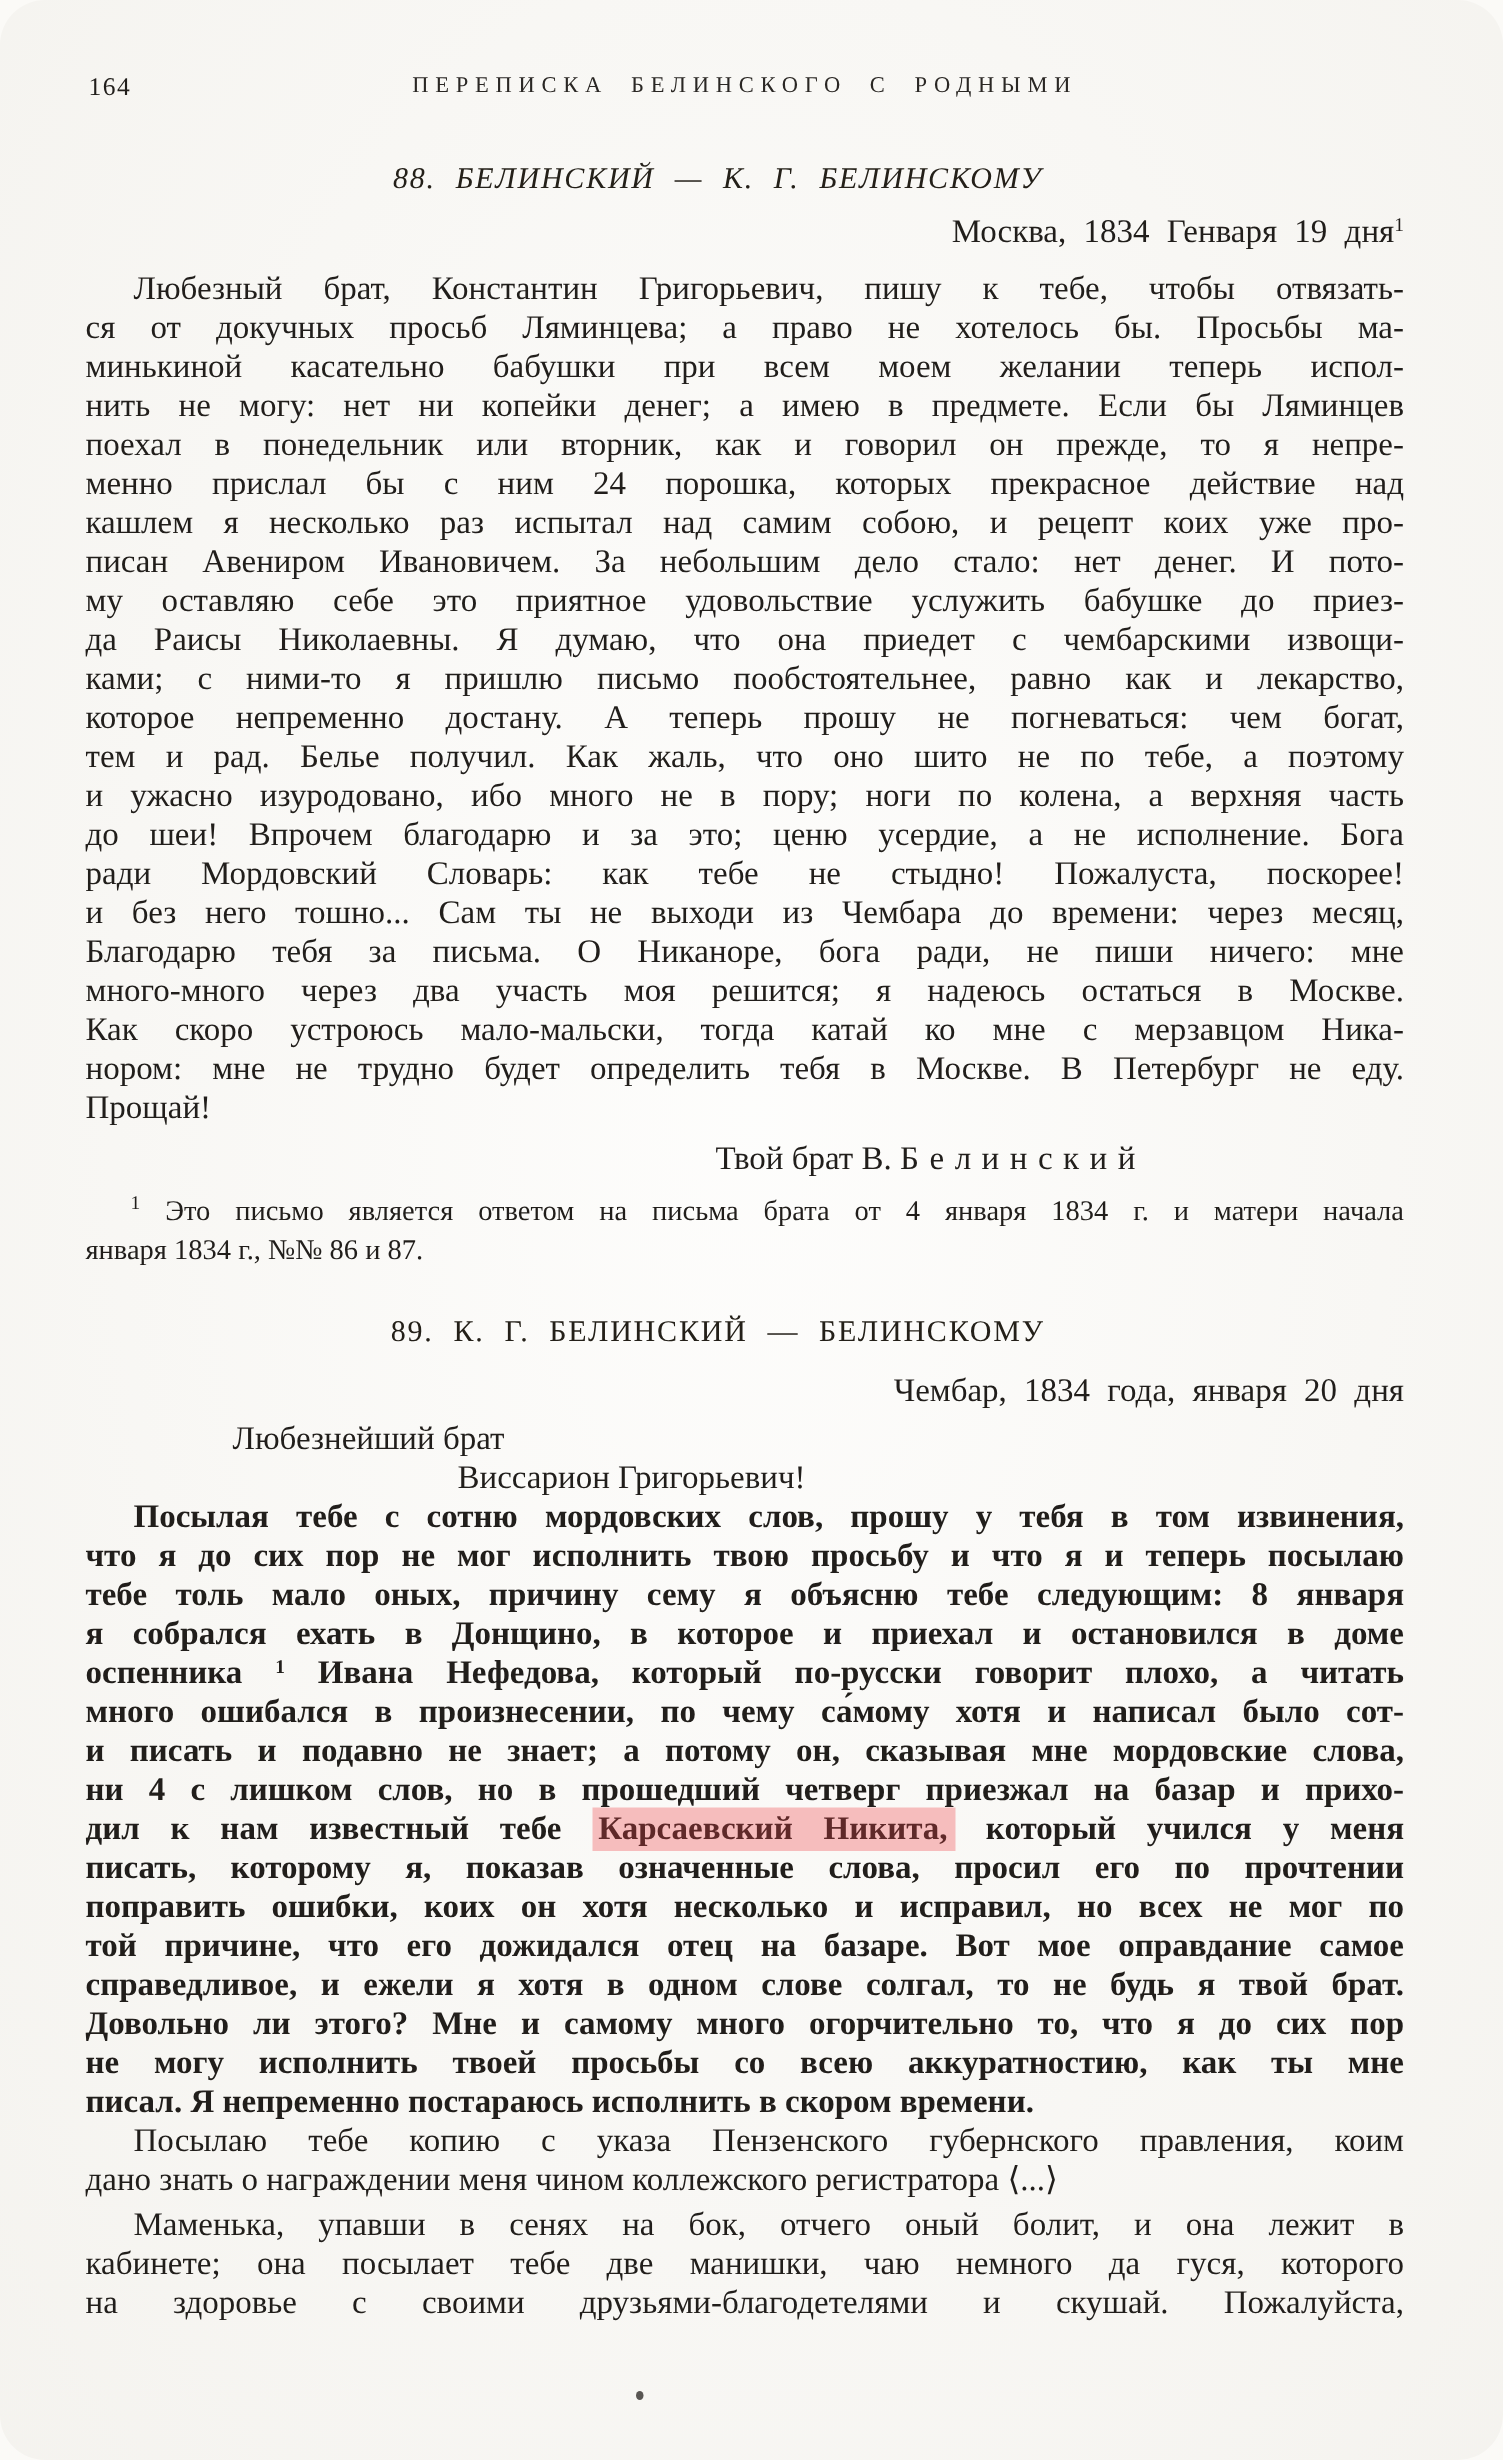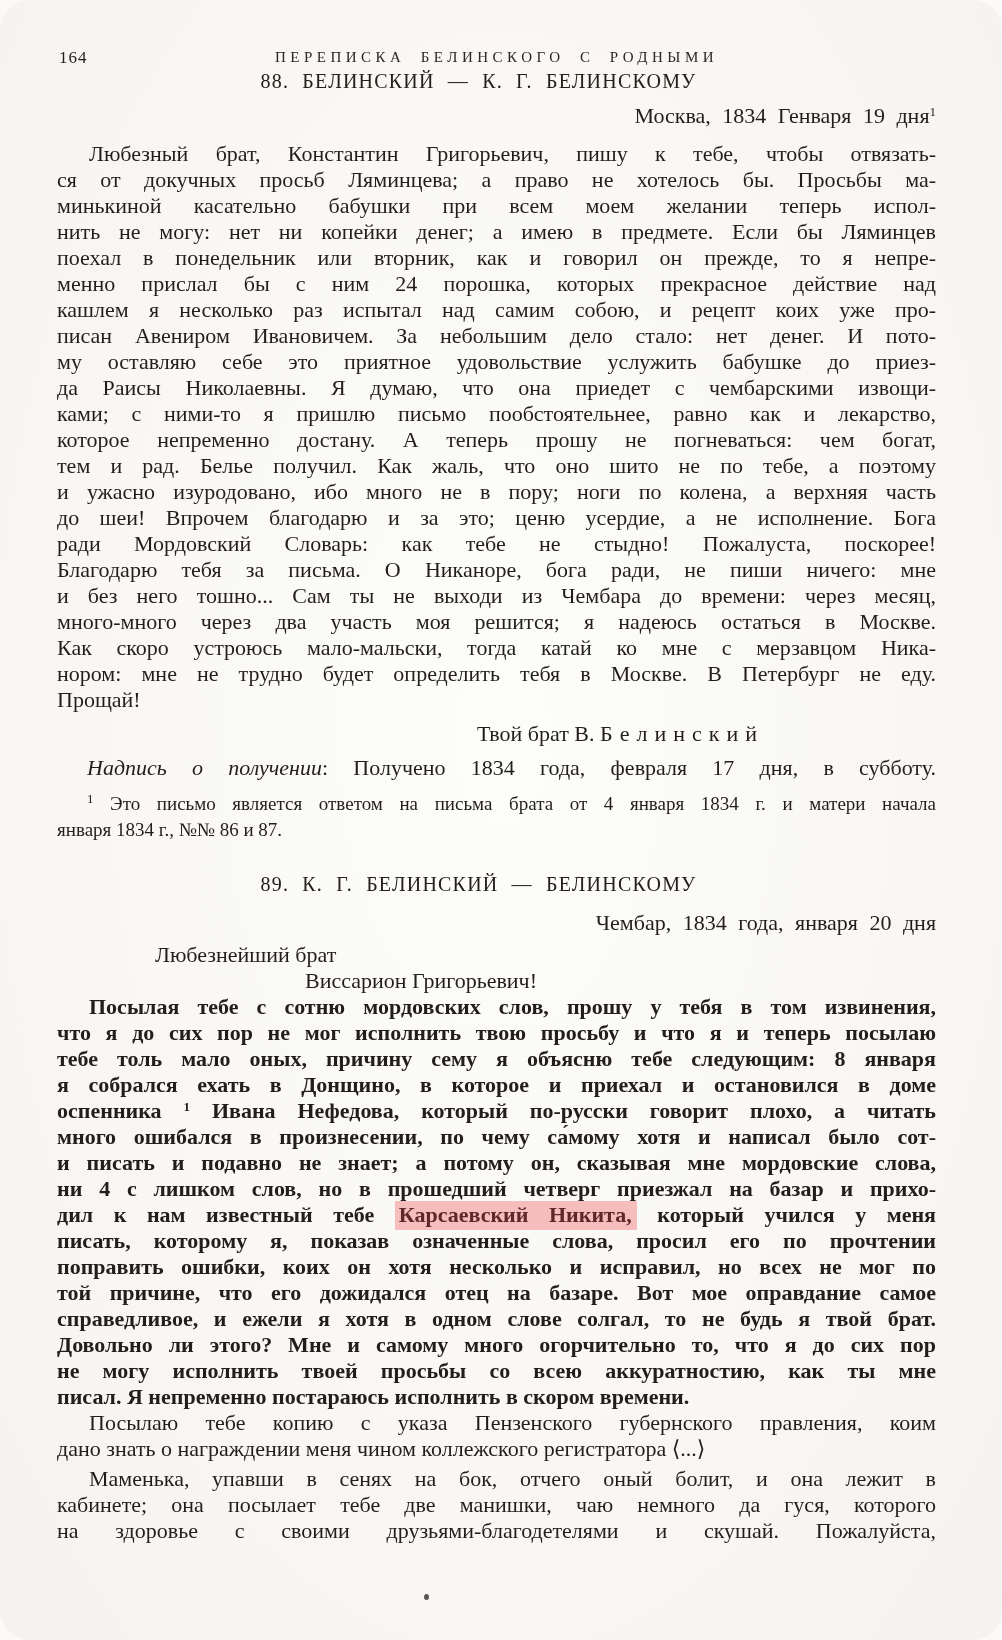--- a/index.html
+++ b/index.html
@@ -34,21 +34,21 @@
     color: #2a2724;
   }
   .heading {
     text-align: center;
     font-size: 20px;
     letter-spacing: 1.2px;
     word-spacing: 7px;
     white-space: nowrap;
     color: #242019;
   }
-  .heading-88 { padding-right: 36px; }
+  .heading-88 { margin-top: 38px; padding-right: 36px; font-style: italic; }
   .heading-89 { margin-top: 30px; padding-right: 36px; }
   .dateline {
     text-align: right;
     font-size: 22px;
     word-spacing: 6px;
     margin-top: 10px;
     line-height: 26px;
   }
   .dateline-89 { margin-top: 14px; }
   sup {
@@ -143,31 +143,30 @@
       <div class="line">кашлем я несколько раз испытал над самим собою, и рецепт коих уже про-</div>
       <div class="line">писан Авениром Ивановичем. За небольшим дело стало: нет денег. И пото-</div>
       <div class="line">му оставляю себе это приятное удовольствие услужить  бабушке до приез-</div>
       <div class="line">да Раисы Николаевны. Я думаю, что она приедет с чембарскими извощи-</div>
       <div class="line">ками; с ними-то я пришлю письмо пообстоятельнее, равно как и лекарство,</div>
       <div class="line">которое непременно достану. А теперь прошу не погневаться: чем богат,</div>
       <div class="line">тем и рад. Белье получил. Как жаль, что оно шито не по тебе, а поэтому</div>
       <div class="line">и ужасно изуродовано, ибо много не в пору; ноги по колена, а верхняя часть</div>
       <div class="line">до шеи! Впрочем благодарю и за это; ценю усердие, а не исполнение. Бога</div>
       <div class="line">ради Мордовский Словарь: как тебе не стыдно! Пожалуста, поскорее!</div>
+      <div class="line">и без него тошно... Сам ты не выходи из Чембара до времени: через месяц,</div>
       <div class="line">Благодарю тебя за письма. О Никаноре, бога ради, не пиши ничего: мне</div>
-      <div class="line">и без него тошно... Сам ты не выходи из Чембара до времени: через месяц,</div>
       <div class="line">много-много через два участь моя решится; я надеюсь остаться в Москве.</div>
       <div class="line">Как скоро устроюсь мало-мальски, тогда катай ко мне с мерзавцом Ника-</div>
       <div class="line">нором: мне не трудно будет определить тебя в Москве. В Петербург не еду.</div>
       <div class="line last">Прощай!</div>
     </div>
 
   <div class="signature"><span>Твой брат В. </span><span class="spaced">Белинский</span></div>
 
-  <div class="receipt"><span class="ital">Надпись о получении</span><span>: Получено 1834 года, февраля 17 дня, в  субботу.</span></div>
 
   <div class="footnote">
     <div class="fline1"><sup>1</sup><span> Это письмо является ответом на письма брата от 4 января 1834 г. и матери начала</span></div>
     <div class="fline2">января 1834 г., №№ 86 и 87.</div>
   </div>
 
   <div class="heading heading-89">89. К. Г. БЕЛИНСКИЙ — БЕЛИНСКОМУ</div>
 
   <div class="dateline dateline-89">Чембар, 1834 года, января 20 дня</div>
 

